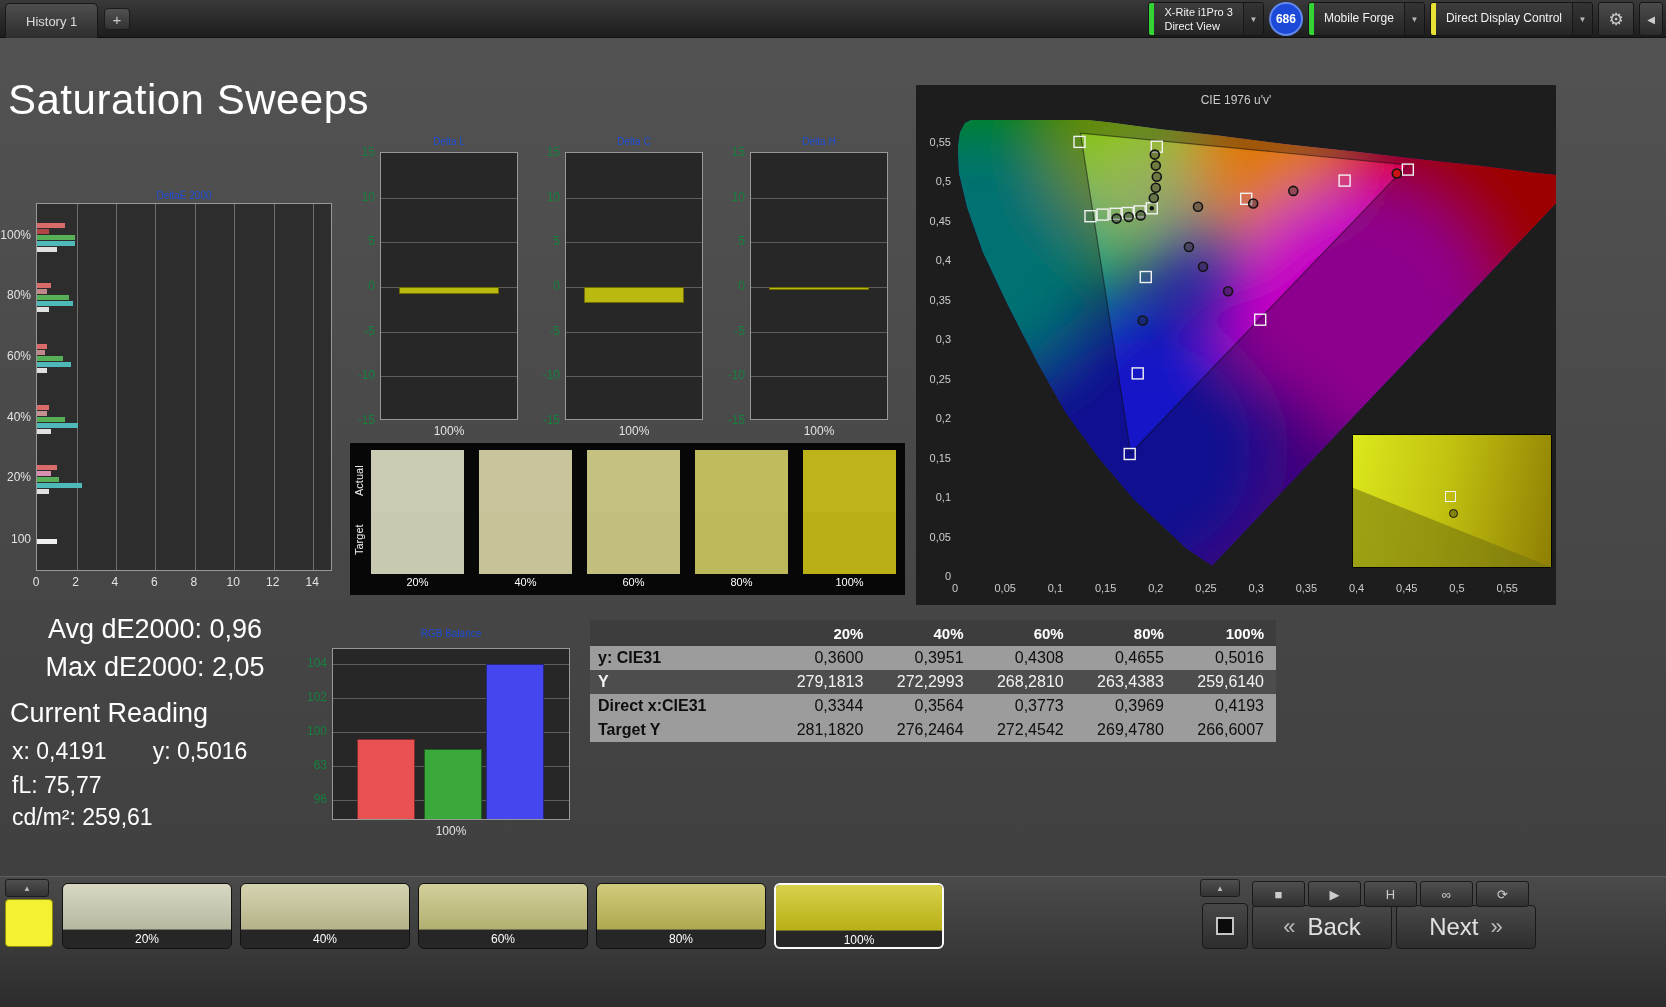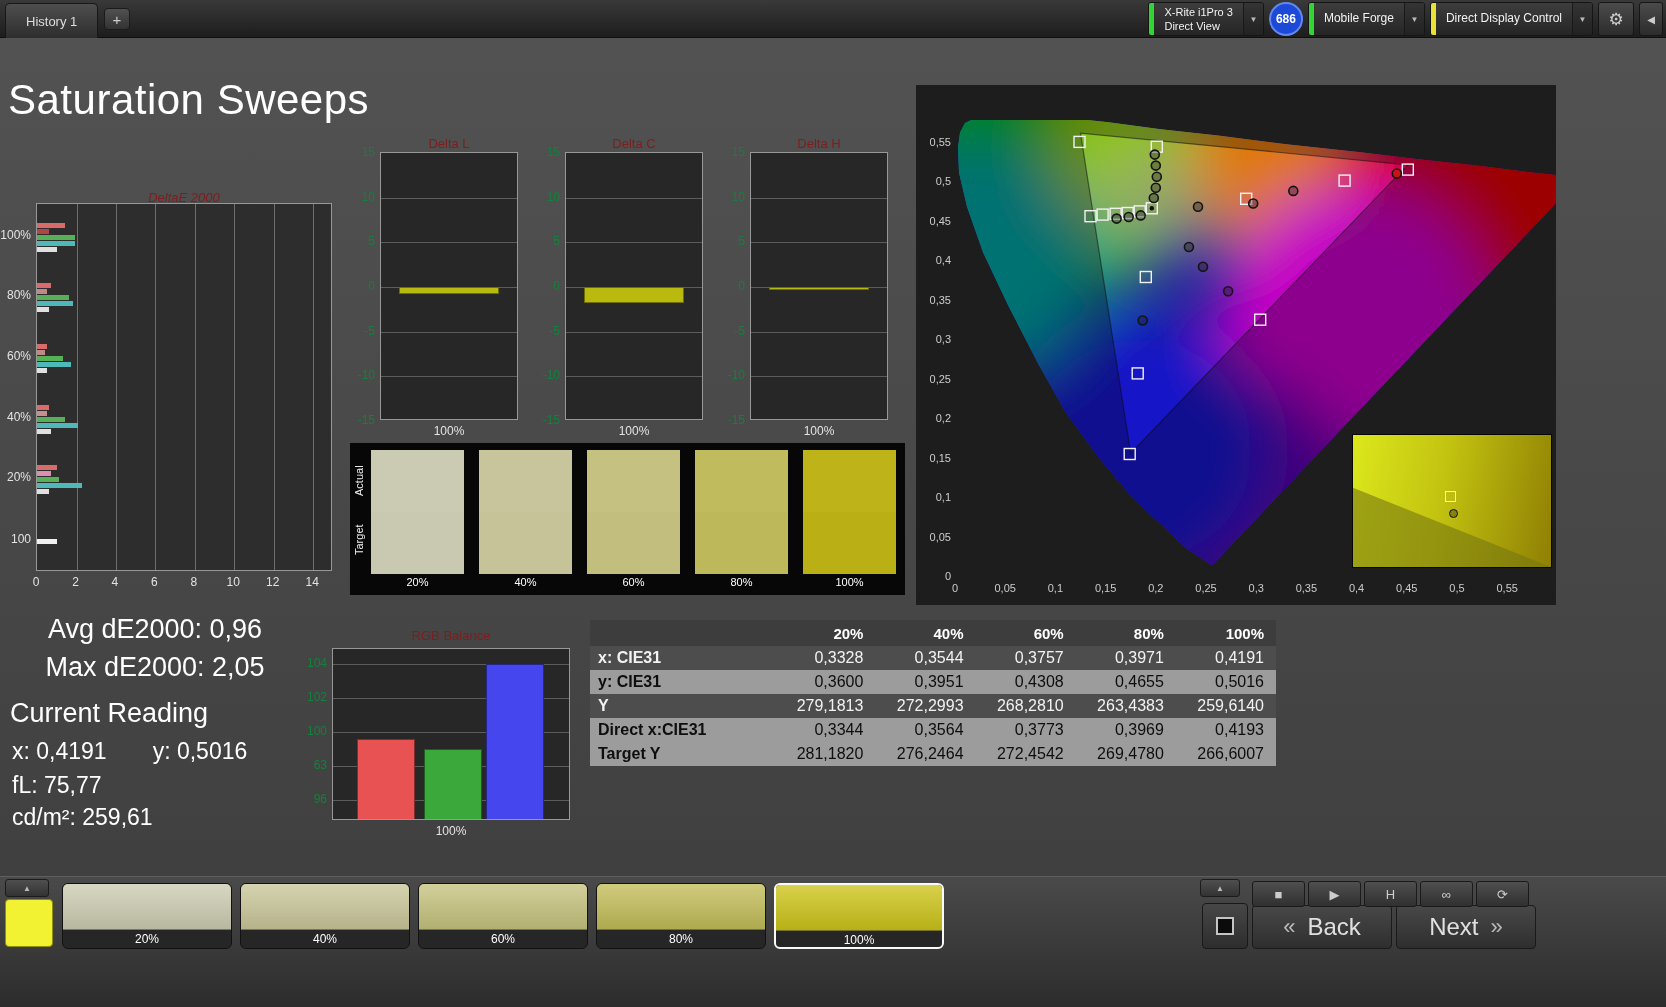--- a/index.html
+++ b/index.html
@@ -17,32 +17,32 @@
   .dd .dd-text.single{font-size:12px;}
   .dd .chev{width:20px;display:flex;align-items:center;justify-content:center;font-size:8px;color:#bbb;border-left:1px solid #191919;background:linear-gradient(#343434,#222);}
   .badge{width:34px;height:34px;border-radius:50%;color:#fff;font-size:12px;font-weight:bold;display:flex;align-items:center;justify-content:center;border:2px solid #6288ee;}
   .sq-btn{width:36px;height:34px;background:linear-gradient(#4b4b4b,#2c2c2c);border:1px solid #161616;border-radius:3px;color:#ccc;display:flex;align-items:center;justify-content:center;font-size:17px;}
   .collapse-btn{width:24px;font-size:10px;}
 
   
   #page-title{position:absolute;left:8px;top:76px;font-size:42px;font-weight:400;color:#fff;letter-spacing:.5px;}
 
   
-  .chart-title{position:absolute;font-size:13px;color:#7f1d1d;text-align:center;}
+  .chart-title{position:absolute;font-size:10px;color:#1d4ed8;text-align:center;}
   .plot{position:absolute;background:#2d2d2d;border:1px solid #989898;overflow:hidden;}
   .vgrid{position:absolute;top:0;bottom:0;width:1px;background:#6e6e6e;}
   .hgrid{position:absolute;left:0;right:0;height:1px;background:#5c5c5c;}
   .hbar{position:absolute;left:0;height:5px;}
   .xtick{position:absolute;top:0;width:30px;text-align:center;font-size:12px;color:#e3e3e3;}
   .dtick{position:absolute;right:3px;font-size:12px;color:#15803d;}
   .ticks{position:absolute;}
   .xlabel-row{position:absolute;text-align:center;font-size:12px;color:#e3e3e3;}
   #de-ylabels{position:absolute;left:0;top:203px;width:33px;height:368px;}
   .de-ylab{position:absolute;right:2px;font-size:12px;color:#e3e3e3;}
-  #de-title{left:36px;top:190px;width:296px;font-style:italic;}
+  #de-title{left:36px;top:190px;width:296px;}
   #de-plot{left:36px;top:203px;width:296px;height:368px;}
   #de-xlabels{position:absolute;left:36px;top:575px;width:296px;height:16px;}
   .dbar{position:absolute;left:13%;width:74%;border:1px solid #716c00;}
 
   #dl-title{left:380px;top:136px;width:138px;}  #dl-plot{left:380px;top:152px;width:138px;height:268px;background:#272727;}
   #dc-title{left:565px;top:136px;width:138px;}  #dc-plot{left:565px;top:152px;width:138px;height:268px;background:#272727;}
   #dh-title{left:750px;top:136px;width:138px;}  #dh-plot{left:750px;top:152px;width:138px;height:268px;background:#272727;}
   #dl-ticks{left:352px;top:152px;width:26px;height:268px;}
   #dc-ticks{left:537px;top:152px;width:26px;height:268px;}
   #dh-ticks{left:722px;top:152px;width:26px;height:268px;}
@@ -277,20 +277,21 @@
     <div class="strip-lab" style="left: 237px;">60%</div>
     <div class="strip-swatch" style="left: 345px; top: 7px; background: rgb(192, 187, 93);"></div>
     <div class="strip-swatch" style="left: 345px; top: 69px; background: rgb(189, 184, 89);"></div>
     <div class="strip-lab" style="left: 345px;">80%</div>
     <div class="strip-swatch" style="left: 453px; top: 7px; background: rgb(190, 180, 25);"></div>
     <div class="strip-swatch" style="left: 453px; top: 69px; background: rgb(186, 176, 21);"></div>
     <div class="strip-lab" style="left: 453px;">100%</div>
   </div>
 
 <div id="cie-panel">
+  <div class="chart-title" id="cie-title">CIE 1976 u'v'</div>
   <svg id="cie-svg" width="601" height="458">
     <defs>
       <clipPath id="locus-clip">
           <polygon id="locus-clip-poly" points="257.0,445.4 230.9,428.0 216.9,414.6 178.7,379.0 144.6,338.7 110.4,292.1 83.3,243.9 53.2,185.5 28.1,132.5 12.0,86.7 4.0,52.7 3.0,27.4 5.0,12.4 10.0,3.0 23.1,-3.4 46.2,-4.9 79.3,-4.9 115.5,-1.8 153.6,2.2 205.8,9.3 263.0,15.6 331.3,24.3 405.6,32.2 463.8,39.3 522.1,45.6 572.3,51.9 625.5,57.5"></polygon>
         </clipPath>
       <filter id="blur" x="-40%" y="-40%" width="180%" height="180%">
           <feGaussianBlur stdDeviation="28"></feGaussianBlur>
         </filter>
     </defs>
     <g clip-path="url(#locus-clip)">
@@ -410,28 +411,20 @@
       <tr id="thead-row">
         <th class="lblh"></th>
         <th>20%</th>
         <th>40%</th>
         <th>60%</th>
         <th>80%</th>
         <th>100%</th>
       </tr>
     </thead>
   <tbody id="table-body">
-      <tr class="odd">
-        <td class="lbl">x: CIE31</td>
-        <td class="val">0,3328</td>
-        <td class="val">0,3544</td>
-        <td class="val">0,3757</td>
-        <td class="val">0,3971</td>
-        <td class="val">0,4191</td>
-      </tr>
       <tr class="even">
         <td class="lbl">y: CIE31</td>
         <td class="val">0,3600</td>
         <td class="val">0,3951</td>
         <td class="val">0,4308</td>
         <td class="val">0,4655</td>
         <td class="val">0,5016</td>
       </tr>
       <tr class="odd">
         <td class="lbl">Y</td>

